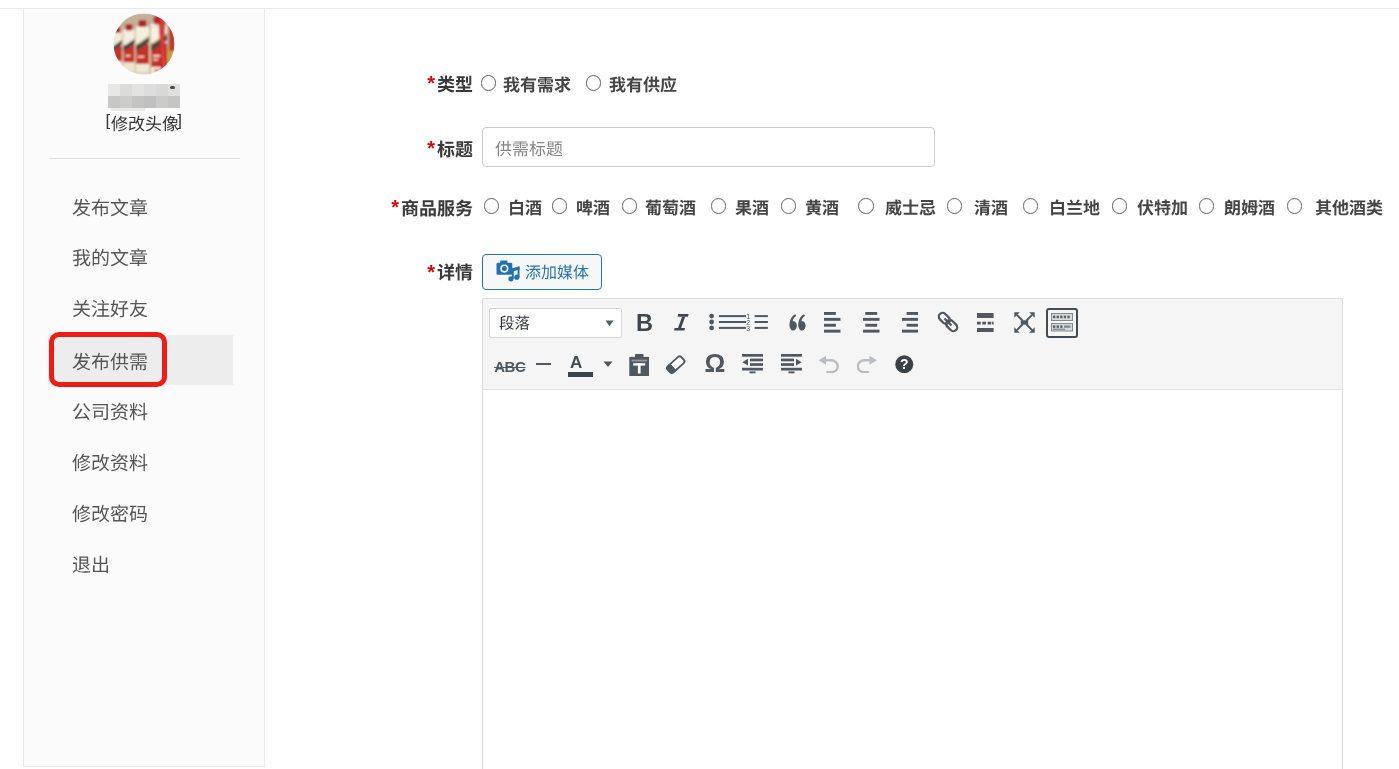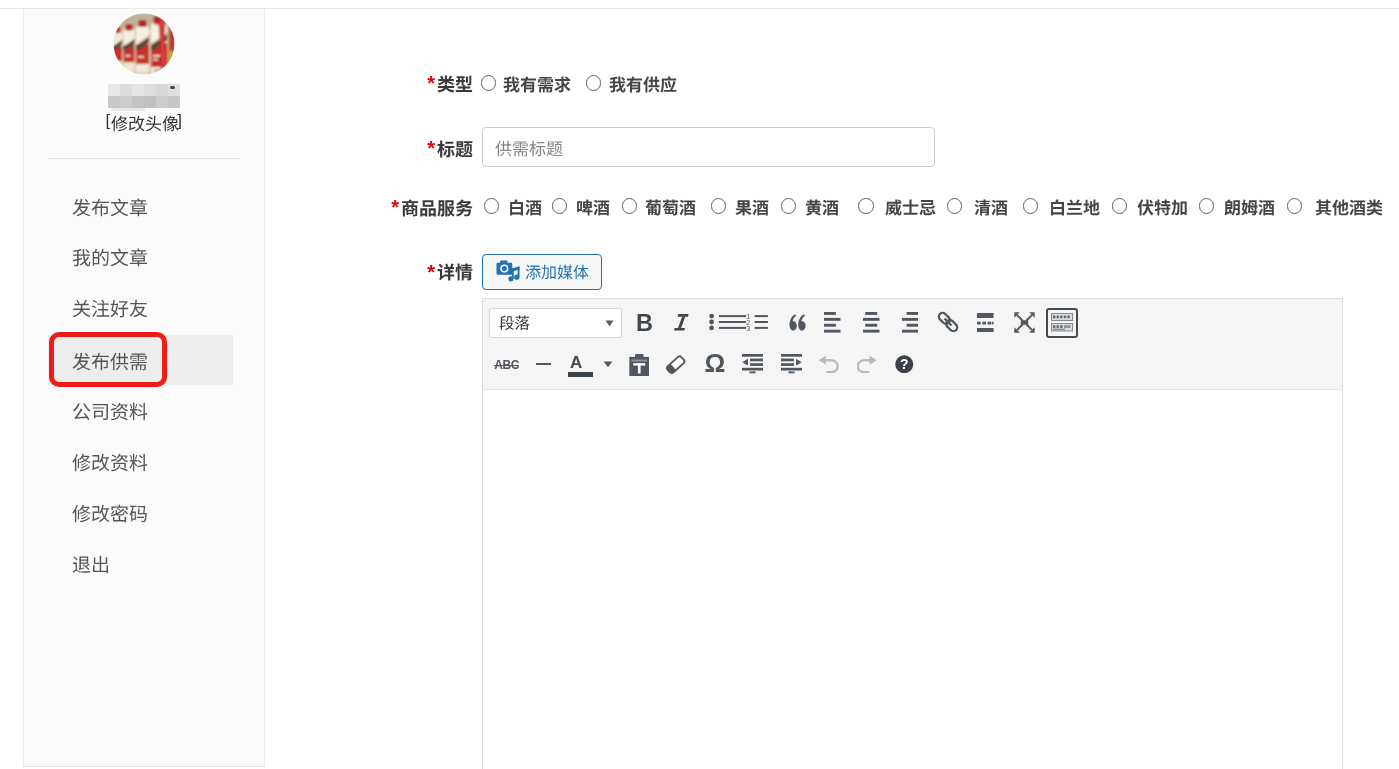--- a/index.html
+++ b/index.html
@@ -304,21 +304,21 @@
         <rect x="12.8" y="2.6" width="2.3" height="2.6" fill="#5a6167"></rect>
         <rect x="16.4" y="2.6" width="2.3" height="2.6" fill="#5a6167"></rect>
         <rect x="0.5" y="10.5" width="21" height="7.5" fill="#d8dadc" stroke="#85898d" stroke-width="1"></rect>
         <rect x="2.0" y="12.3" width="2.3" height="2.6" fill="#5a6167"></rect>
         <rect x="5.6" y="12.3" width="2.3" height="2.6" fill="#5a6167"></rect>
         <rect x="9.2" y="12.3" width="2.3" height="2.6" fill="#5a6167"></rect>
         <rect x="13" y="12.3" width="6.5" height="2.6" fill="#8b9196"></rect>
         <rect x="2" y="15.6" width="12" height="1.6" fill="#8b9196"></rect>
       </g>
     </svg>
-<span style="left:494.2px;top:357.8px;font-size:12px;font-weight:bold;letter-spacing:-0.4px;color:#50575e;text-decoration:line-through">ABC</span>
+<span style="left:494.2px;top:357.8px;font-size:15px;font-weight:bold;letter-spacing:-0.4px;color:#50575e;text-decoration:line-through">ABC</span>
 <div style="left:535.5px;top:362.7px;width:15px;height:2.6px;background:#50575e"></div>
 <span style="left:570px;top:352.5px;font-size:17px;font-weight:bold;color:#434a51">A</span>
 <div style="left:568px;top:372px;width:24.5px;height:5.3px;background:#3c434a"></div>
 <svg style="left:602.5px;top:360.7px" width="10" height="6.5" viewBox="0 0 10 6.5">
       <polygon points="0.5,0.5 9.5,0.5 5,6" fill="#50575e"></polygon>
     </svg>
 <svg style="left:628.5px;top:353.9px" width="20.5" height="22.5" viewBox="0 0 20.5 22.5">
       <g fill="#50575e">
         <path d="M0.3,2.9 h19.9 v19.3 h-19.9 Z"></path>
         <rect x="6" y="0" width="8.5" height="5.5" rx="1"></rect>

